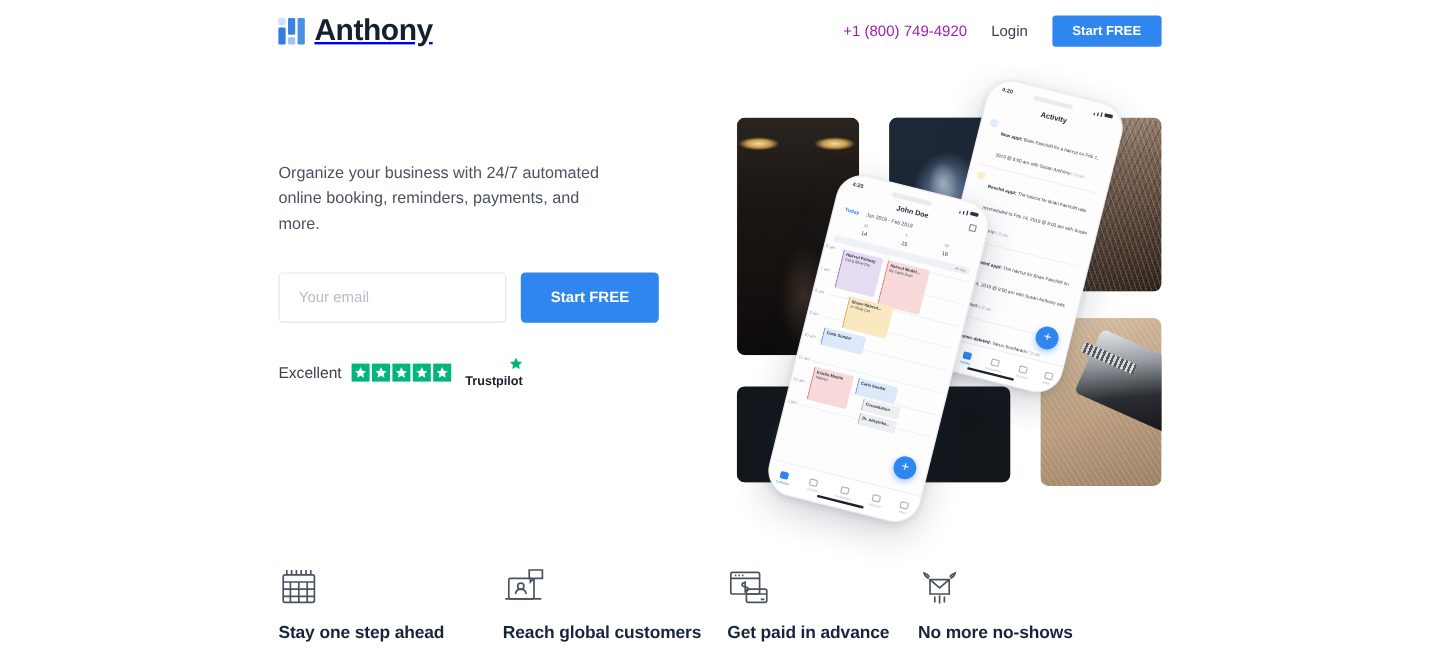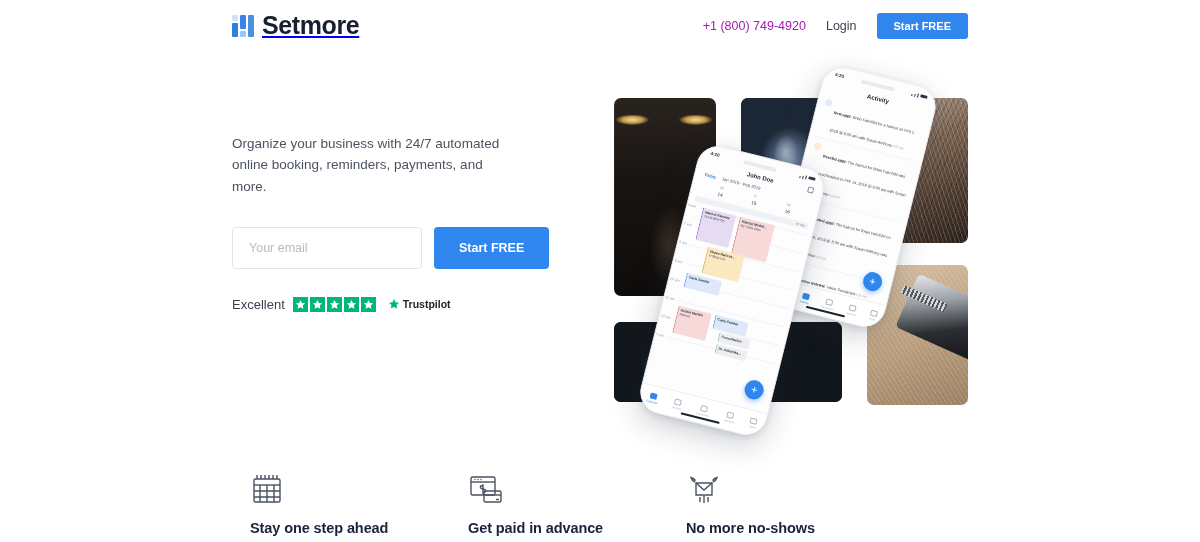--- a/index.html
+++ b/index.html
@@ -94,21 +94,21 @@
   .trust {
     margin-top: 28px; display: flex; align-items: center; gap: 8px;
   }
   .trust-word { font-size: 13px; color: #3a4250; }
   .stars { display: flex; gap: 2px; }
   .star-box {
     width: 15px; height: 15px; background: #00b67a;
     display: flex; align-items: center; justify-content: center;
   }
   .star-box svg { width: 11px; height: 11px; fill: #fff; }
-  .tp-logo { display: flex; align-items: flex-end; gap: 3px; margin-left: 4px; }
+  .tp-logo { display: flex; align-items: flex-end; gap: 3px; margin-left: 4px; flex-direction: column; }
   .tp-logo svg { width: 12px; height: 12px; fill: #00b67a; }
   .tp-name { font-size: 10.5px; font-weight: bold; color: #19212b; }
 
   
   .collage { position: absolute; left: 612px; top: 75px; width: 360px; height: 360px; }
   .tile { position: absolute; border-radius: 7px; overflow: hidden; }
   .tile-tl { left: 2px;   top: 23px;  width: 102px; height: 198px; }
   .tile-tr { left: 129px; top: 23px;  width: 102px; height: 165px; }
   .tile-rt { left: 255px; top: 23px;  width: 101px; height: 145px; }
   .tile-bl { left: 2px;   top: 247px; width: 228px; height: 80px; }
@@ -297,21 +297,21 @@
   .ev.yel { background: #fbe7c0; border-left: 1.2px solid #e3ae55; }
   .ev.blu { background: #dde9fa; border-left: 1.2px solid #6fa5ef; }
   .ev.red2{ background: #f7d9d9; border-left: 1.2px solid #e08585; }
   .ev.gry { background: #eceef1; border-left: 1.2px solid #b4bac3; }
 
   
   .features {
     position: absolute; left: 232px; top: 472px;
     display: flex; gap: 0; width: 720px;
   }
-  .feat { width: 200px; margin-left: 18px; }
+  .feat { width: 200px; }
   .feat-ic { height: 36px; margin-bottom: 12px; }
   .feat-ic svg { stroke: #4a5261; fill: none; stroke-width: 1.4; }
   .feat-label {
     font-size: 14.5px; color: #18233c; font-weight: bold;
     letter-spacing: -0.1px; white-space: nowrap;
   }
   .feat:nth-child(2) { width: 200px; }
   .feat:nth-child(3) { width: 170px; }
 </style>
 </head>
@@ -322,21 +322,21 @@
   <div class="header">
 
     <a class="logo-wrap" href="#">
       <span class="logo-mark">
         <i class="b1"></i>
           <i class="b2"></i>
           <i class="b3"></i>
           <i class="b4"></i>
           <i class="b5"></i>
       </span>
-      <span class="logo-text">Setmore</span>
+      <span class="logo-text">Anthony</span>
     </a>
 
 
     <div class="header-right">
       <span class="phone-num">+1 (800) 749-4920</span>
       <a class="login-link" href="#">Login</a>
       <button class="btn-start-top">Start FREE</button>
     </div>
   </div>
 
@@ -576,20 +576,32 @@
           <rect x="4" y="7" width="26" height="23" rx="1.5"></rect>
           <path d="M4 13h26"></path>
           <path d="M10 13v17M17 13v17M24 13v17"></path>
           <path d="M4 19h26M4 25h26"></path>
           <path d="M7 7V3M11 7V3M15 7V3M19 7V3M23 7V3M27 7V3"></path>
         </svg>
       </div>
       <div class="feat-label">Stay one step ahead</div>
     </div>
 
+    <div class="feat">
+      <div class="feat-ic">
+        <svg width="38" height="34" viewBox="0 0 38 34">
+          <rect x="5" y="10" width="21" height="17" rx="1.5"></rect>
+          <path d="M2 27h30"></path>
+          <circle cx="15" cy="16.5" r="2.6"></circle>
+          <path d="M10.5 23c.6-2.8 2.4-4 4.5-4s3.9 1.2 4.5 4"></path>
+          <path d="M22 3h11v7H26l-3 3v-3h-1z"></path>
+        </svg>
+      </div>
+      <div class="feat-label">Reach global customers</div>
+    </div>
 
     <div class="feat">
       <div class="feat-ic">
         <svg width="36" height="34" viewBox="0 0 36 34">
           <rect x="3" y="5" width="24" height="18" rx="1.5"></rect>
           <path d="M3 10h24"></path>
           <circle cx="7" cy="7.5" r="0.7" fill="#4a5261" stroke="none"></circle>
           <circle cx="10" cy="7.5" r="0.7" fill="#4a5261" stroke="none"></circle>
           <circle cx="13" cy="7.5" r="0.7" fill="#4a5261" stroke="none"></circle>
           <path d="M15 13.5c-1.6 0-2.6.7-2.6 1.7s1 1.5 2.6 1.8 2.6.8 2.6 1.8-1 1.7-2.6 1.7"></path>

